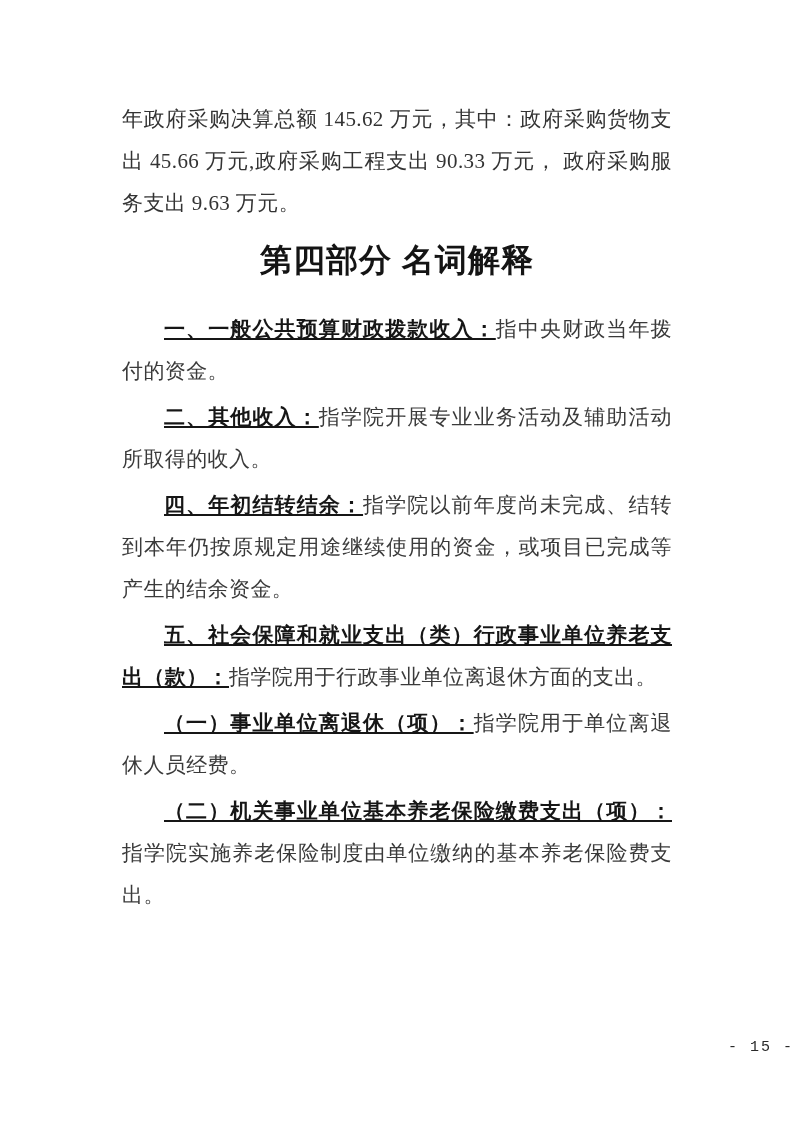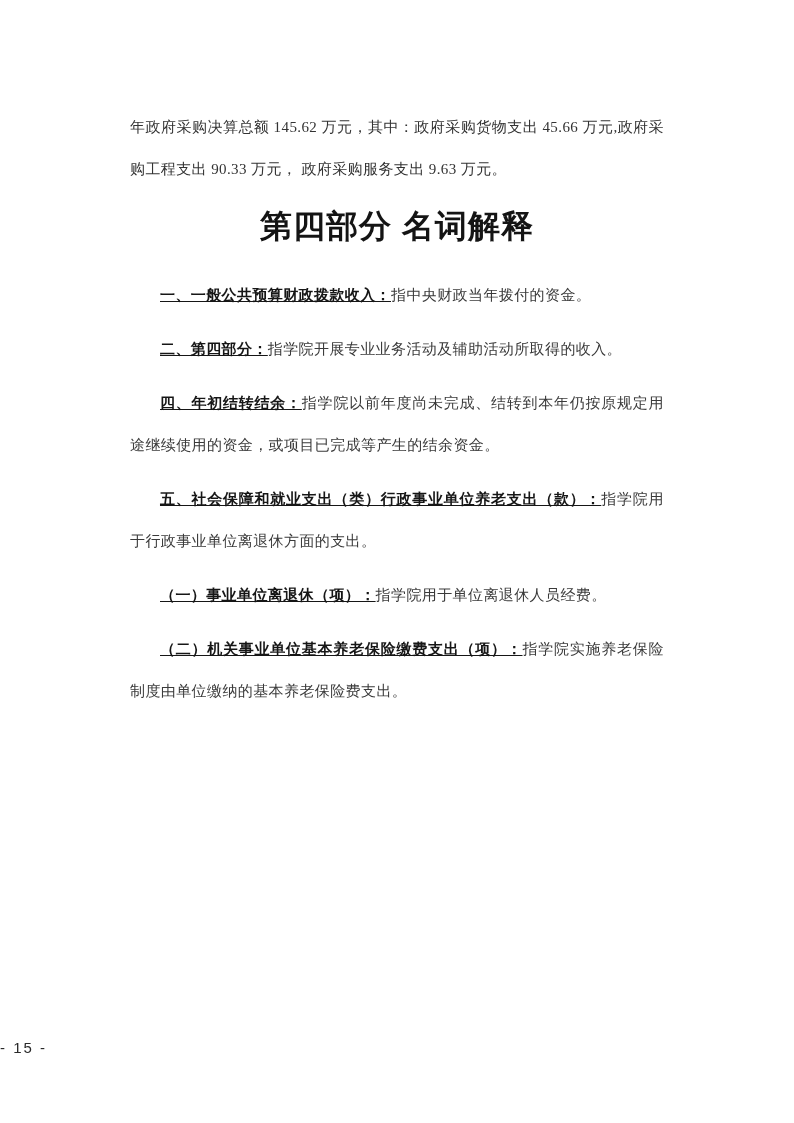--- a/index.html
+++ b/index.html
@@ -15,22 +15,22 @@
     overflow: hidden;
     font-family: "Liberation Serif", "DejaVu Serif", serif;
   }
   .content {
     position: absolute;
     top: 94px;
     left: 118px;
     width: 558px;
   }
   .para {
-    margin: 12px;
-    font-size: 15px;
+    margin: 4px;
+    font-size: 21px;
     line-height: 42px;
     letter-spacing: 0.4px;
     text-align: justify;
     color: #333333;
     font-family: "Liberation Serif", "DejaVu Serif", serif;
   }
   .intro { text-indent: 0; }
   .section-title {
     margin: 14px 0 26px 0;
     font-family: "Liberation Sans", "DejaVu Sans", sans-serif;
@@ -47,41 +47,41 @@
     font-weight: 700;
     color: #161616;
     text-decoration: underline;
   }
   .definition { color: #3a3a3a; }
   .footer {
     position: absolute;
     top: 1038px;
     left: 0;
     width: 100%;
-    text-align: left;
+    text-align: right;
     font-size: 15px;
     line-height: 20px;
     letter-spacing: 2px;
     color: #2a2a2a;
-    font-family: Liberation Sans, sans-serif;
+    font-family: Liberation Mono, monospace;
   }
 </style>
 </head>
 <body>
 
 <div class="page">
   <div class="content">
 
     <p class="para intro">年政府采购决算总额 145.62 万元，其中：政府采购货物支出 45.66 万元,政府采购工程支出 90.33 万元， 政府采购服务支出 9.63 万元。</p>
 
     <h1 class="section-title">第四部分 名词解释</h1>
 
     <p class="para term-item"><span class="term">一、一般公共预算财政拨款收入：</span><span class="definition">指中央财政当年拨付的资金。</span></p>
 
-    <p class="para term-item"><span class="term">二、第四部分：</span><span class="definition">指学院开展专业业务活动及辅助活动所取得的收入。</span></p>
+    <p class="para term-item"><span class="term">二、其他收入：</span><span class="definition">指学院开展专业业务活动及辅助活动所取得的收入。</span></p>
 
 
     <p class="para term-item"><span class="term">四、年初结转结余：</span><span class="definition">指学院以前年度尚未完成、结转到本年仍按原规定用途继续使用的资金，或项目已完成等产生的结余资金。</span></p>
 
     <p class="para term-item"><span class="term">五、社会保障和就业支出（类）行政事业单位养老支出（款）：</span><span class="definition">指学院用于行政事业单位离退休方面的支出。</span></p>
 
     <p class="para term-item"><span class="term">（一）事业单位离退休（项）：</span><span class="definition">指学院用于单位离退休人员经费。</span></p>
 
     <p class="para term-item"><span class="term">（二）机关事业单位基本养老保险缴费支出（项）：</span><span class="definition">指学院实施养老保险制度由单位缴纳的基本养老保险费支出。</span></p>
 

